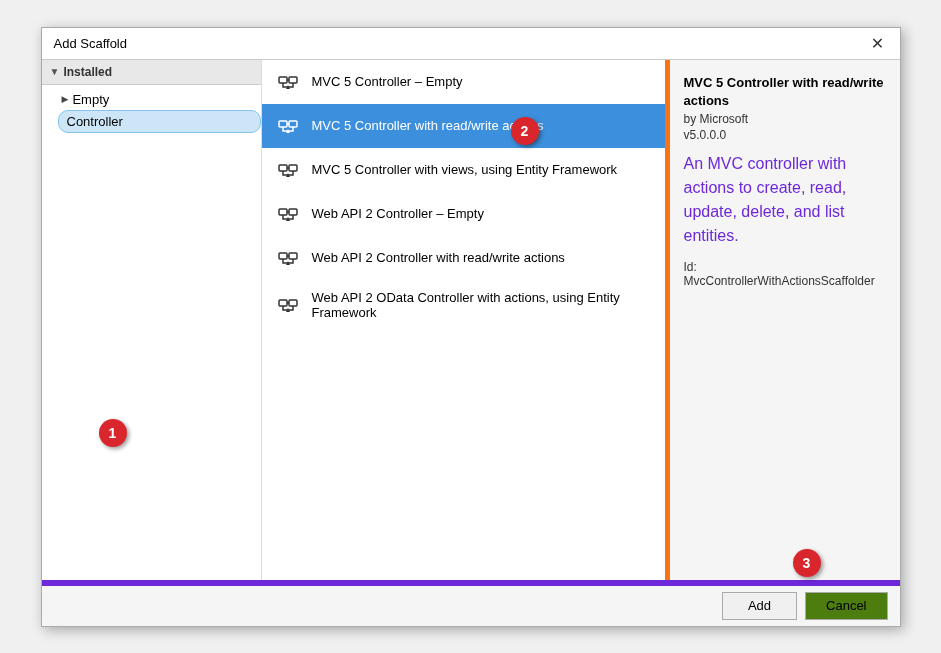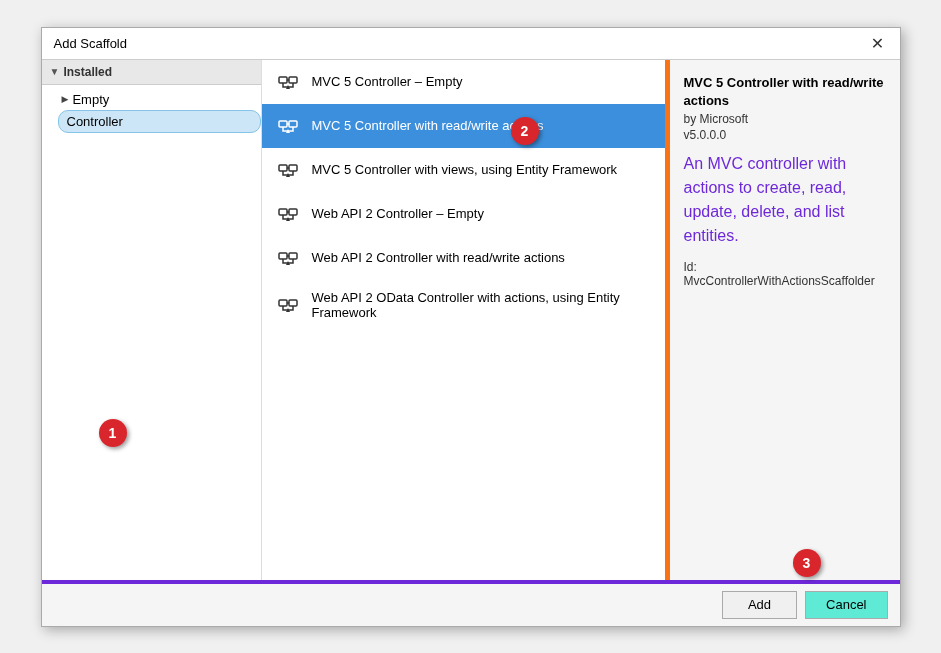--- a/index.html
+++ b/index.html
@@ -221,35 +221,35 @@
       margin-bottom: 12px;
     }
 
     .detail-id {
       font-size: 12px;
       color: #333;
     }
 
     
     .bottom-bar {
-      border-top: 4px solid #6d28d9;
+      border-top: 6px solid #6d28d9;
       background: #f5f5f5;
       padding: 8px 12px;
       display: flex;
       align-items: center;
       justify-content: flex-end;
       gap: 8px;
       height: 46px;
     }
 
     .btn {
       padding: 5px 20px;
       font-size: 13px;
       border: 1px solid #aaa;
-      background: #5eead4;
+      background: #4d7c0f;
       cursor: pointer;
       min-width: 75px;
       height: 28px;
       display: flex;
       align-items: center;
       justify-content: center;
     }
 
     .btn.primary {
       background: #f0f0f0;

